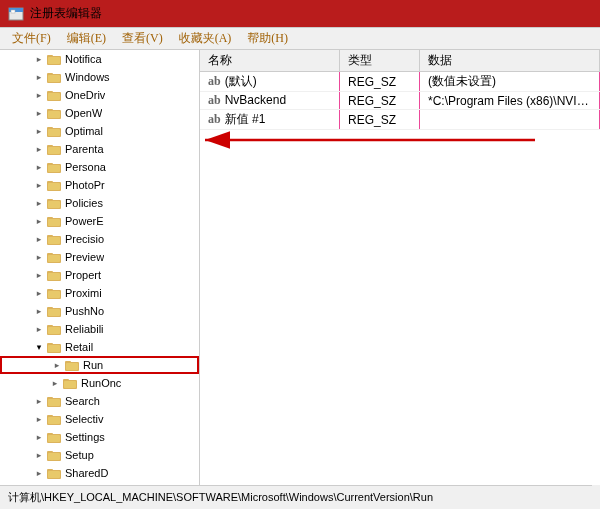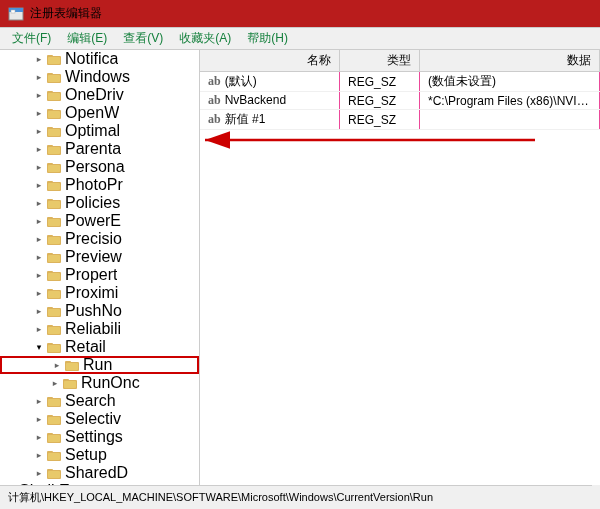--- a/index.html
+++ b/index.html
@@ -29,21 +29,22 @@
       border-bottom: 1px solid #ccc;
       display: flex;
       padding: 2px 4px;
       height: 22px;
       align-items: center;
     }
     .menu-item {
       padding: 2px 8px;
       font-size: 12px;
       cursor: pointer;
-      color: #15803d;
+      color: #a16207;
+      font-family: Liberation Serif, serif;
     }
 
     
     .main-container {
       display: flex;
       height: calc(509px - 28px - 22px - 24px);
     }
 
     
     .tree-panel {
@@ -107,38 +108,38 @@
       width: 16px;
       height: 14px;
       flex-shrink: 0;
       margin-right: 3px;
       display: inline-flex;
       align-items: center;
       justify-content: center;
       font-size: 12px;
     }
     .tree-label {
-      font-size: 16px;
+      font-size: 11px;
       overflow: hidden;
       text-overflow: ellipsis;
     }
 
     
     .data-table {
       width: 100%;
       border-collapse: collapse;
     }
     .data-table th {
       background: #f0f0f0;
       border-bottom: 1px solid #ccc;
       border-right: 1px solid #ccc;
       padding: 2px 8px;
       font-size: 12px;
       font-weight: normal;
-      text-align: right;
+      text-align: left;
       height: 20px;
       cursor: pointer;
     }
     .data-table td {
       border-bottom: 1px solid #f0f0f0;
       border-right: 1px solid #ec4899;
       padding: 1px 8px;
       font-size: 12px;
       height: 18px;
       white-space: nowrap;

